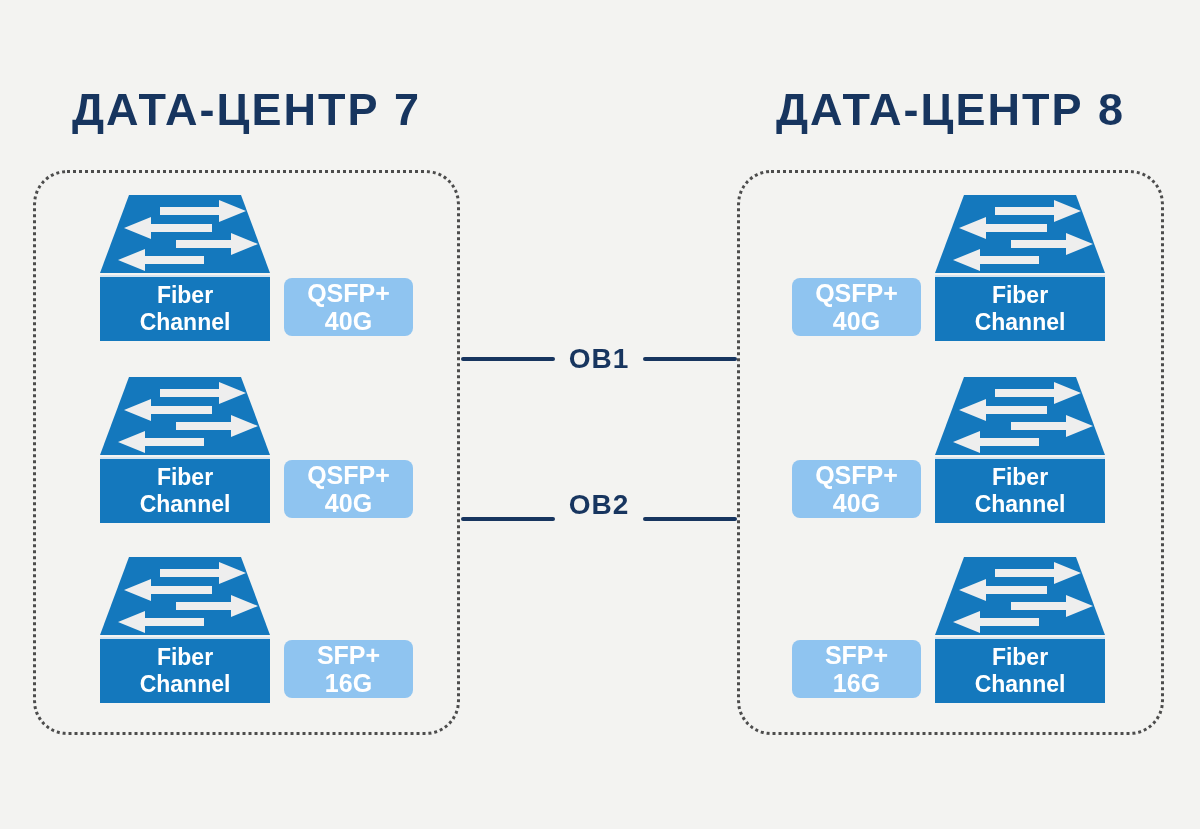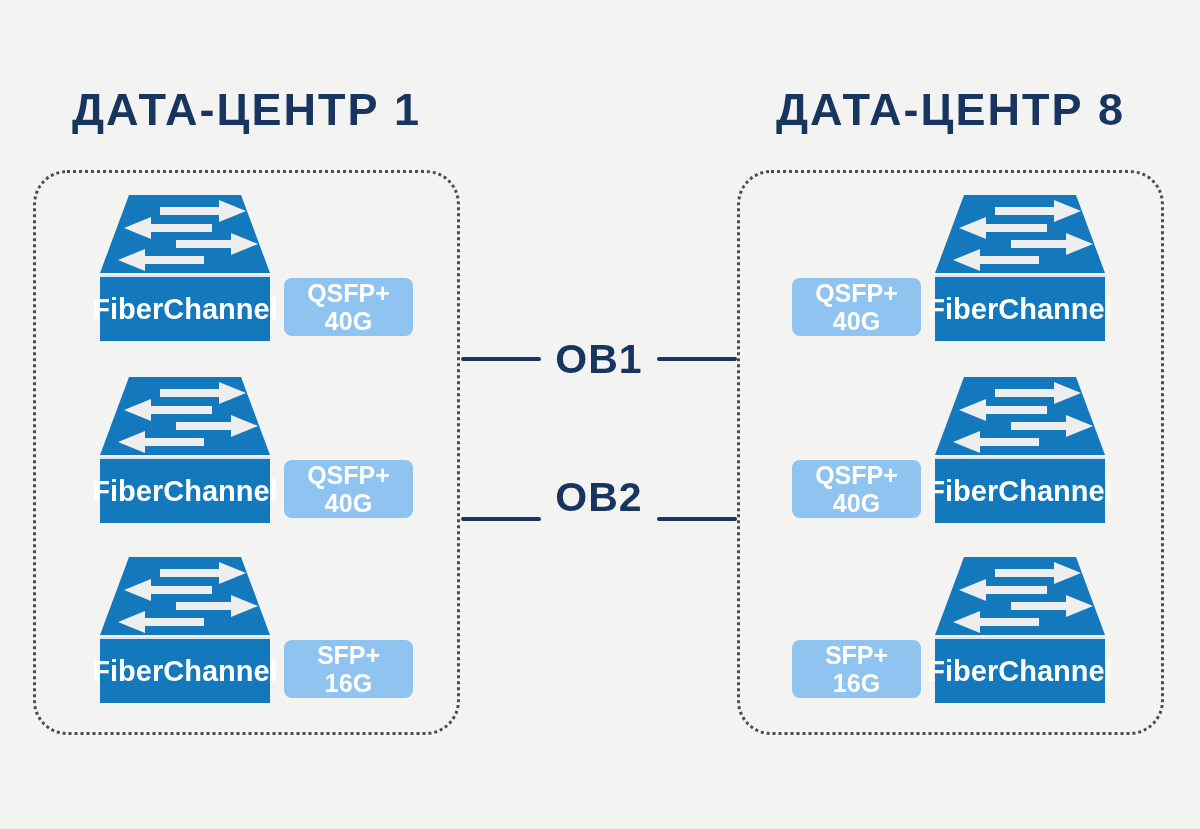--- a/index.html
+++ b/index.html
@@ -59,25 +59,25 @@
   .dc-box.b2 .row{left:52px;}
 
   .switch{width:170px;}
   .switch-top{display:block;}
   .switch-base{
     width:170px;
     height:66px;
     background:var(--switch_blue);
     border-top:2px solid #d5e4f0;
     color:var(--white);
-    font-size:29px;
+    font-size:23px;
     font-weight:700;
     line-height:1.18;
     display:flex;
-    flex-direction:row;
+    flex-direction:column;
     align-items:center;
     justify-content:center;
     text-align:center;
   }
 
   .badge{
     width:129px;
     height:58px;
     margin-bottom:5px;
     background:var(--badge_blue);
@@ -99,21 +99,21 @@
     width:276px;
     height:44px;
     display:flex;
     align-items:center;
   }
   .link.l1{top:337px;}
   .link.l2{top:477px;align-items:flex-end;}
   .link .seg{flex:1;height:4px;background:var(--navy);border-radius:2px;}
   .link .label{
     margin:0 14px;
-    font-size:41px;
+    font-size:28px;
     font-weight:700;
     letter-spacing:1px;
     color:var(--navy);
     white-space:nowrap;
   }
 </style>
 </head>
 <body>
 
 <svg width="0" height="0" style="position:absolute">
@@ -123,21 +123,21 @@
       <path d="M60,12 L119,12 L119,5 L146,16 L119,27 L119,20 L60,20 Z" fill="#eeeeee"></path>
       <path d="M112,29 L51,29 L51,22 L24,33 L51,44 L51,37 L112,37 Z" fill="#eeeeee"></path>
       <path d="M76,45 L131,45 L131,38 L158,49 L131,60 L131,53 L76,53 Z" fill="#eeeeee"></path>
       <path d="M104,61 L45,61 L45,54 L18,65 L45,76 L45,69 L104,69 Z" fill="#eeeeee"></path>
     </g>
   </defs>
 </svg>
 
 <div class="canvas">
 
-  <div class="dc-title t1">ДАТА-ЦЕНТР 1</div>
+  <div class="dc-title t1">ДАТА-ЦЕНТР 7</div>
   <div class="dc-title t2">ДАТА-ЦЕНТР 8</div>
 
   <div class="dc-box b1">
 
     <div class="row r1">
       <div class="switch">
         <svg class="switch-top" width="170" height="80" viewBox="0 0 170 80">
             <use href="#switch-top-shape"></use>
           </svg>
         <div class="switch-base">

